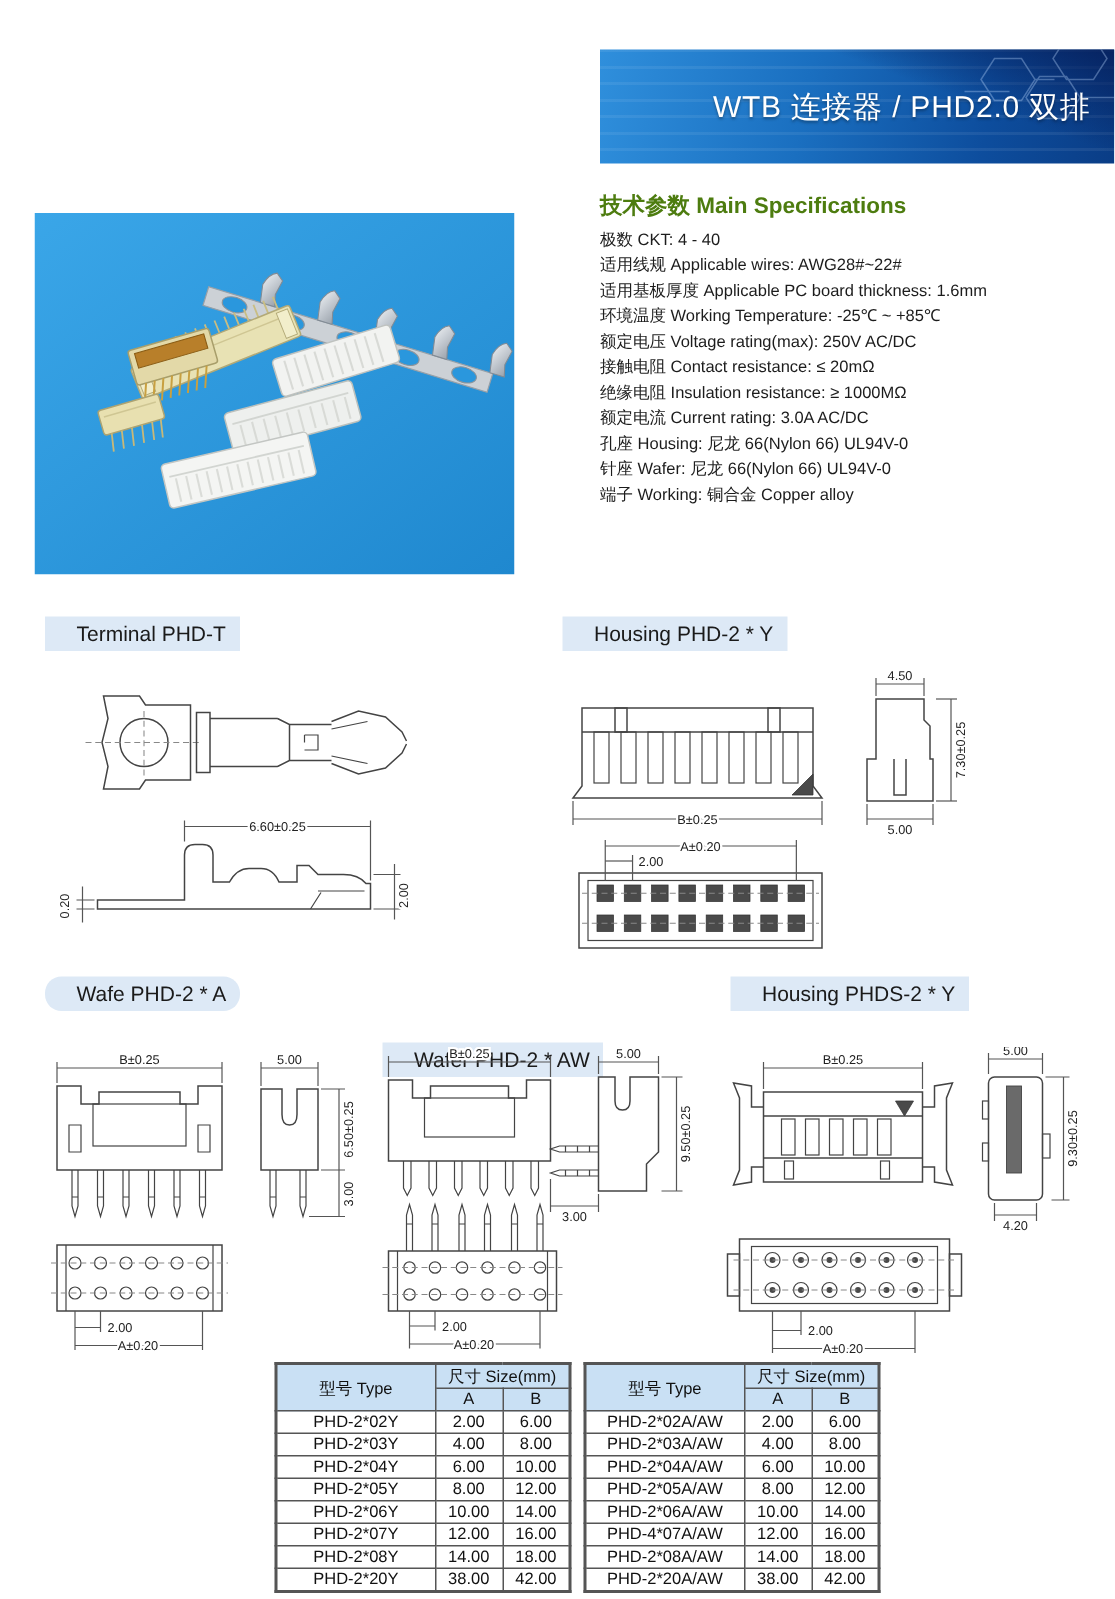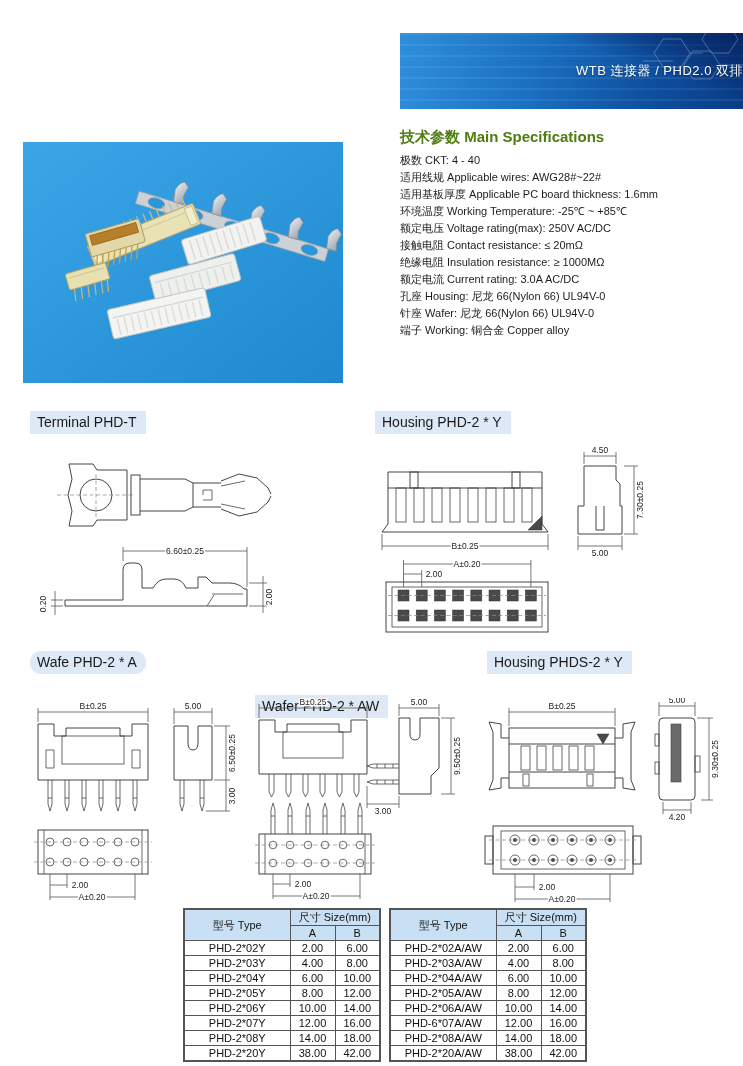--- a/index.html
+++ b/index.html
@@ -11,37 +11,37 @@
   .banner {
     position:absolute; left:400px; top:33px; width:343px; height:76px;
     background:
       linear-gradient(200deg, rgba(6,30,90,.85) 0%, rgba(6,30,90,0) 35%),
       repeating-linear-gradient(180deg, rgba(255,255,255,.07) 0 2px, rgba(255,255,255,0) 2px 11px),
       linear-gradient(100deg, #2f8fdc 0%, #1a6fc0 40%, #0d4d9d 75%, #0a3d86 100%);
     display:flex; align-items:center; justify-content:flex-end;
   }
   .banner-hex { position:absolute; right:0; top:0; height:76px; width:200px; opacity:.35; }
   .banner-title {
-    position:relative; color:#fff; font-size:13px; letter-spacing:.5px;
-    text-shadow:0 1px 2px rgba(0,0,0,.35);margin-left:30px;
+    position:relative; color:#fff; font-size:20px; letter-spacing:.5px;
+    padding-right:16px; text-shadow:0 1px 2px rgba(0,0,0,.35);margin-left:30px;
   }
 
   
   .photo { position:absolute; left:23px; top:142px; width:320px; height:241px; }
 
   
   .specs { position:absolute; left:400px; top:128px; width:343px; }
   .spec-heading { color:#4d7c0f; font-size:15px; font-weight:bold; margin-bottom:5px; }
   .spec-list .line { font-size:11px; line-height:17px; color:#1c1c1c; white-space:nowrap; }
   .material-heading { margin-top:11px; }
 
   
   .sec-head {
     position:absolute; background:#dde9f6; color:#1a1a1a;
-    font-size:14px; padding:3px 9px 4px 7px; white-space:nowrap;
+    font-size:14px; padding:3px 9px 4px 21px; white-space:nowrap;
   }
 
   
   .drawing { position:absolute; }
   .drawing svg text { font-family:"Liberation Sans", sans-serif; font-size:8.5px; fill:#222;
     paint-order:stroke; stroke:#fff; stroke-width:3px; }
   .ln  { stroke:#444; stroke-width:1; fill:none; }
   .lnt { stroke:#444; stroke-width:.8; fill:none; }
   .dim { stroke:#555; stroke-width:.8; fill:none; }
   .dsh { stroke:#888; stroke-width:.7; fill:none; stroke-dasharray:4 2.5; }
@@ -646,21 +646,21 @@
           <td>PHD-2*05A/AW</td>
           <td>8.00</td>
           <td>12.00</td>
         </tr>
         <tr>
           <td>PHD-2*06A/AW</td>
           <td>10.00</td>
           <td>14.00</td>
         </tr>
         <tr>
-          <td>PHD-6*07A/AW</td>
+          <td>PHD-4*07A/AW</td>
           <td>12.00</td>
           <td>16.00</td>
         </tr>
         <tr>
           <td>PHD-2*08A/AW</td>
           <td>14.00</td>
           <td>18.00</td>
         </tr>
         <tr>
           <td>PHD-2*20A/AW</td>

